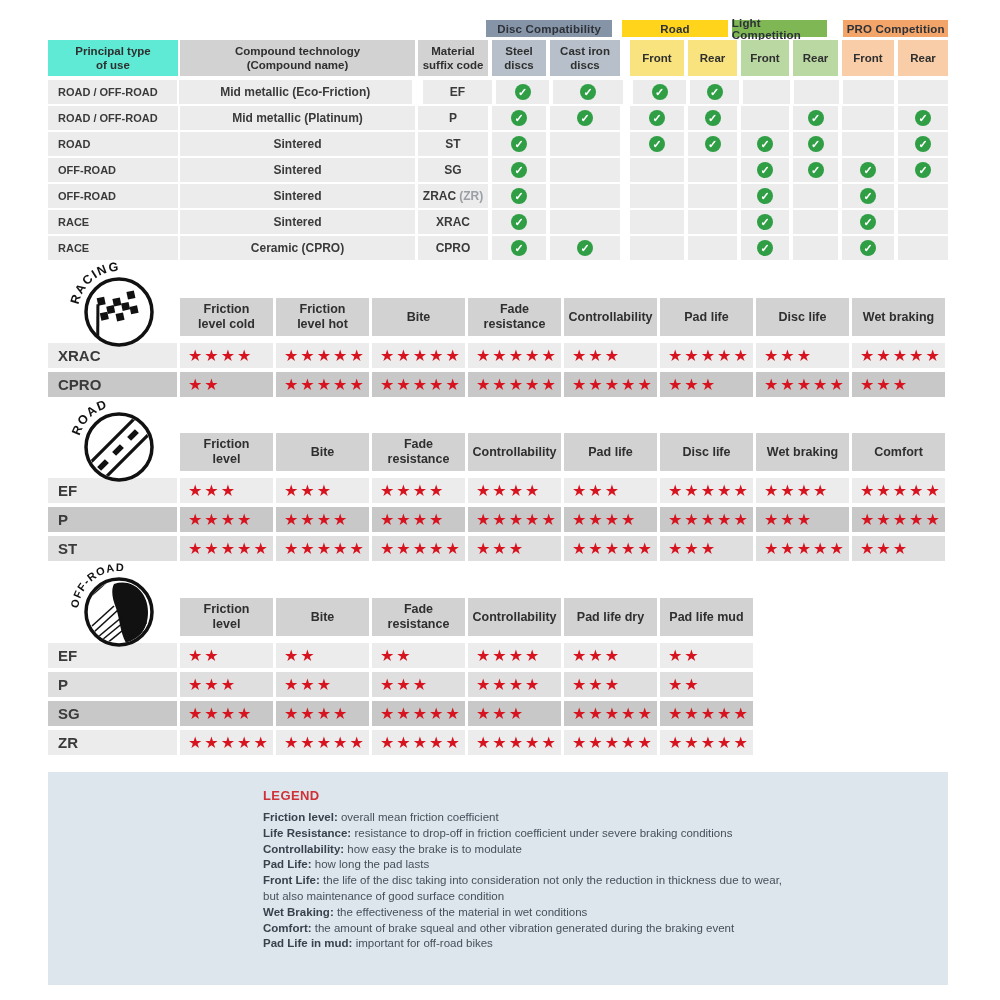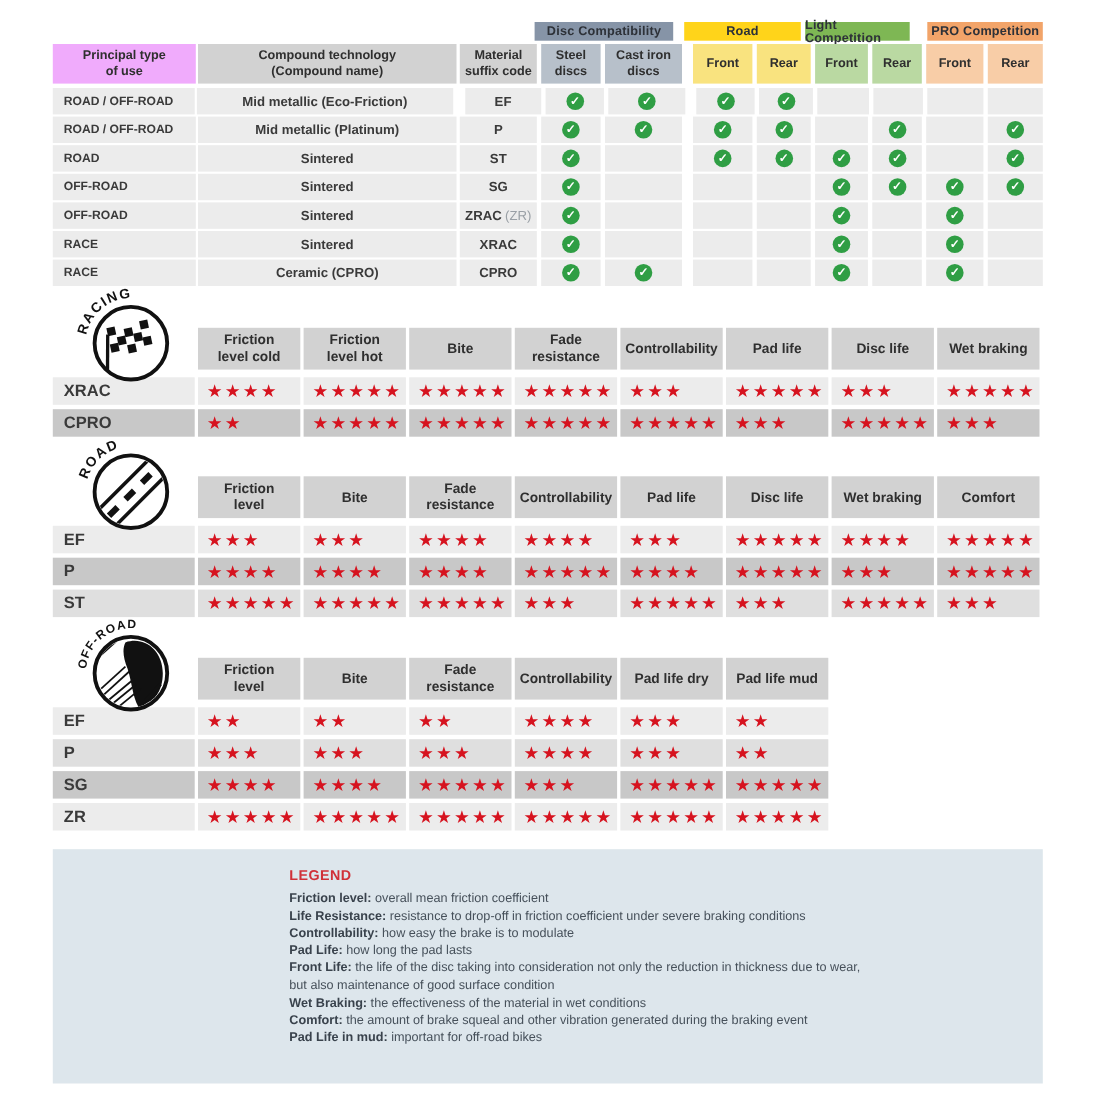--- a/index.html
+++ b/index.html
@@ -10,21 +10,21 @@
   .compat{position:absolute;left:48px;top:20px;width:900px;}
   .frow{display:flex;}
   .gbar{height:17px;display:flex;align-items:center;justify-content:center;
         font-size:11.5px;font-weight:bold;color:#2d3138;letter-spacing:.2px;}
   .hcell{height:36px;display:flex;align-items:center;justify-content:center;text-align:center;
          font-size:11.5px;font-weight:bold;white-space:pre-line;line-height:1.25;color:#2f2f2f;}
   .dcell{height:24px;background:#ececec;display:flex;align-items:center;justify-content:center;
          font-size:12px;font-weight:bold;color:#3a3a3a;}
   .dcell.use{justify-content:flex-start;padding-left:10px;box-sizing:border-box;font-size:11px;}
   .dcell.comp{font-weight:600;}
-  .note{color:#9aa0a6;font-weight:normal;margin-left:3px;}
+  .note{color:#9aa0a6;font-weight:bold;margin-left:3px;}
   .chk{width:16px;height:16px;border-radius:50%;background:var(--check,#2f9e44);color:#fff;
        font-size:11px;font-weight:bold;display:flex;align-items:center;justify-content:center;line-height:1;}
 
   
   .rt{position:absolute;left:48px;width:900px;}
   .rt.racing{top:266px;} .rt.road{top:401px;} .rt.offroad{top:566px;}
   .badge{position:absolute;left:8px;top:-6px;}
   .rhead{display:flex;column-gap:3px;margin:32px 0 7px 132px;}
   .rhc{width:93px;height:38px;background:#d2d2d2;display:flex;align-items:center;justify-content:center;
        text-align:center;font-weight:bold;font-size:12.5px;white-space:pre-line;line-height:1.2;color:#2f2f2f;}
@@ -51,21 +51,21 @@
 
   <div class="compat" id="compat">
       <div class="frow">
         <div style="width: 444px;"></div>
         <div class="gbar" style="width: 128px; margin-right: 10px; background: rgb(134, 148, 167);">Disc Compatibility</div>
         <div class="gbar" style="width: 107px; margin-right: 4px; background: rgb(255, 212, 26);">Road</div>
         <div class="gbar" style="width: 97px; margin-right: 4px; background: rgb(126, 183, 84);">Light Competition</div>
         <div class="gbar" style="width: 106px; margin-right: 0px; background: rgb(242, 164, 105); margin-left: 12px;">PRO Competition</div>
       </div>
       <div class="frow" style="margin: 3px 0px 4px;">
-        <div class="hcell" style="width: 130px; margin-right: 2px; background: #f0abfc;">Principal type
+        <div class="hcell" style="width: 130px; margin-right: 2px; background: #5eead4;">Principal type
 of use</div>
         <div class="hcell" style="width: 235px; margin-right: 3px; background: rgb(210, 210, 210);">Compound technology
 (Compound name)</div>
         <div class="hcell" style="width: 70px; margin-right: 4px; background: rgb(210, 210, 210);">Material
 suffix code</div>
         <div class="hcell" style="width: 54px; margin-right: 4px; background: rgb(183, 192, 202);">Steel
 discs</div>
         <div class="hcell" style="width: 70px; margin-right: 10px; background: rgb(183, 192, 202);">Cast iron
 discs</div>
         <div class="hcell" style="width: 54px; margin-right: 4px; background: rgb(249, 227, 127);">Front</div>

